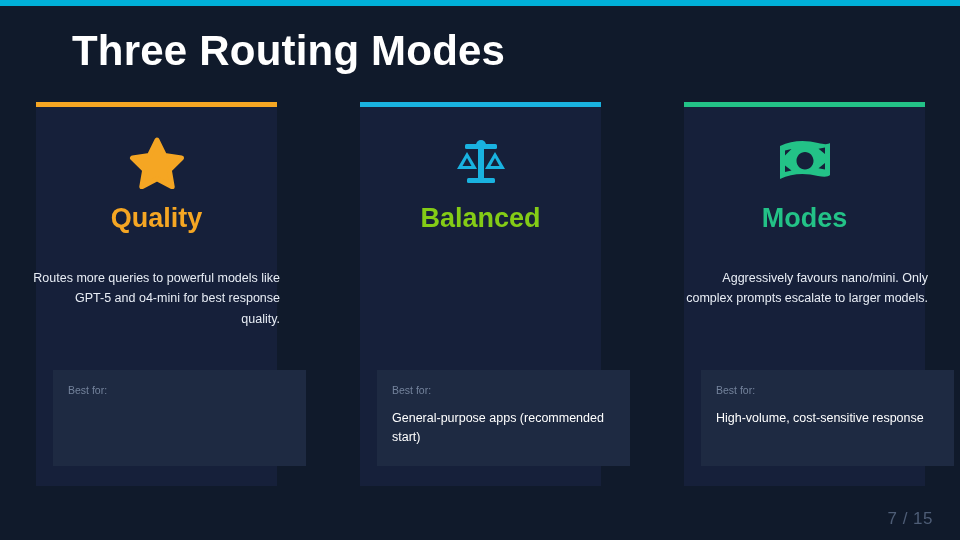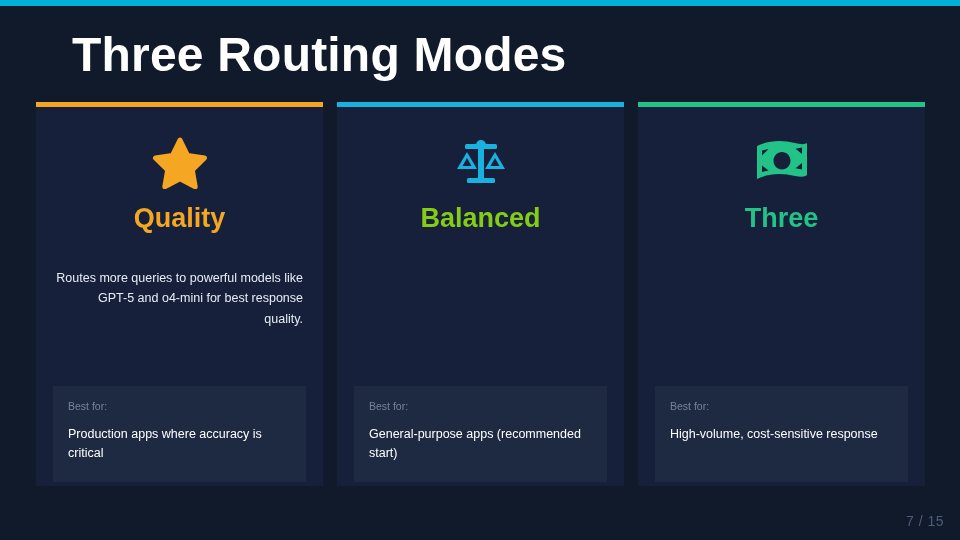--- a/index.html
+++ b/index.html
@@ -26,37 +26,37 @@
     left: 0;
     top: 0;
     width: 960px;
     height: 6px;
     background: #00b0d8;
   }
   .slide-title {
     position: absolute;
     left: 72px;
     top: 27px;
-    font-size: 48px;
+    font-size: 42px;
     font-weight: bold;
     color: #ffffff;
     letter-spacing: 0.2px;
     margin: 0;
   }
   .cards {
     position: absolute;
     left: 36px;
     top: 102px;
     width: 889px;
     height: 384px;
     display: flex;
     justify-content: space-between;
   }
   .card {
-    width: 287px;
+    width: 241px;
     height: 384px;
     background: #16203a;
     position: relative;
     box-sizing: border-box;
     display: flex;
     flex-direction: column;
     align-items: center;
   }
   .card-accent {
     position: absolute;
@@ -83,43 +83,43 @@
     margin-top: 34px;
     width: 247px;
     font-size: 12.5px;
     line-height: 1.65;
     color: #e8edf5;
     text-align: right;
   }
   .bestfor-box {
     position: absolute;
     left: 17px;
-    top: 284px;
+    top: 268px;
     width: 253px;
     height: 96px;
     background: #1e2a42;
     box-sizing: border-box;
     padding: 14px 15px 0 15px;
   }
   .bestfor-label {
     font-size: 10.5px;
     color: #74839c;
     margin: 0 0 13px 0;
   }
   .bestfor-value {
     font-size: 12.5px;
     line-height: 1.5;
     color: #ffffff;
     margin: 0;
   }
   .page-num {
     position: absolute;
-    right: 16px;
+    right: 27px;
     bottom: 11px;
-    font-size: 14px;
+    font-size: 17px;
     color: #4e5d76;
     letter-spacing: 0.5px;
     text-align: right;
   }
 </style>
 </head>
 <body>
 
 <div class="slide">
 
@@ -133,21 +133,20 @@
       <div class="card-accent" style="background:#f5a623"></div>
       <div class="card-icon">
         <svg width="56" height="54" viewBox="0 0 56 54" aria-hidden="true">
           <path fill="#f5a623" stroke="#f5a623" stroke-width="5" stroke-linejoin="round" d="M28 5 L35.6 20.5 L52.5 23 L40.3 35 L43.2 51.8 L28 43.9 L12.8 51.8 L15.7 35 L3.5 23 L20.4 20.5 Z"></path>
         </svg>
       </div>
       <div class="card-heading" style="color:#f5a623">Quality</div>
       <div class="card-desc">Routes more queries to powerful models like GPT-5 and o4-mini for best response quality.</div>
       <div class="bestfor-box">
         <p class="bestfor-label">Best for:</p>
-        <p class="bestfor-value">Production apps where accuracy is critical</p>
       </div>
     </div>
 
     <div class="card">
       <div class="card-accent" style="background:#19b2e0"></div>
       <div class="card-icon">
         <svg width="54" height="52" viewBox="0 0 54 52" aria-hidden="true">
           <g fill="#19b2e0">
             <rect x="24" y="10" width="6" height="34"></rect>
             <rect x="11" y="8" width="32" height="5" rx="1.5"></rect>
@@ -172,21 +171,22 @@
           <g fill="#23c287">
             <path fill-rule="evenodd" d="M4 7 C16 1, 30 1, 42 4 C48 5.5, 52 5.5, 54 4 L54 36 C52 38, 48 38, 42 37 C30 34, 16 34, 4 40 Z
                                           M29 13 C33.8 13, 37.5 17, 37.5 21.8 C37.5 26.6, 33.8 30.5, 29 30.5 C24.2 30.5, 20.5 26.6, 20.5 21.8 C20.5 17, 24.2 13, 29 13 Z"></path>
             <path fill="#16203a" d="M9 11.5 L15.5 10 L9 16.5 Z"></path>
             <path fill="#16203a" d="M49 8.5 L49 15 L42.5 9.8 Z"></path>
             <path fill="#16203a" d="M9 26.5 L15.5 31.5 L9 33 Z"></path>
             <path fill="#16203a" d="M49 30.5 L49 24 L42.5 29.3 Z"></path>
           </g>
         </svg>
       </div>
-      <div class="card-heading" style="color:#23c287">Three</div>
+      <div class="card-heading" style="color:#23c287">Modes</div>
+      <div class="card-desc">Aggressively favours nano/mini. Only complex prompts escalate to larger models.</div>
       <div class="bestfor-box">
         <p class="bestfor-label">Best for:</p>
         <p class="bestfor-value">High-volume, cost-sensitive response</p>
       </div>
     </div>
 
   </div>
 
   <div class="page-num">7 / 15</div>
 

